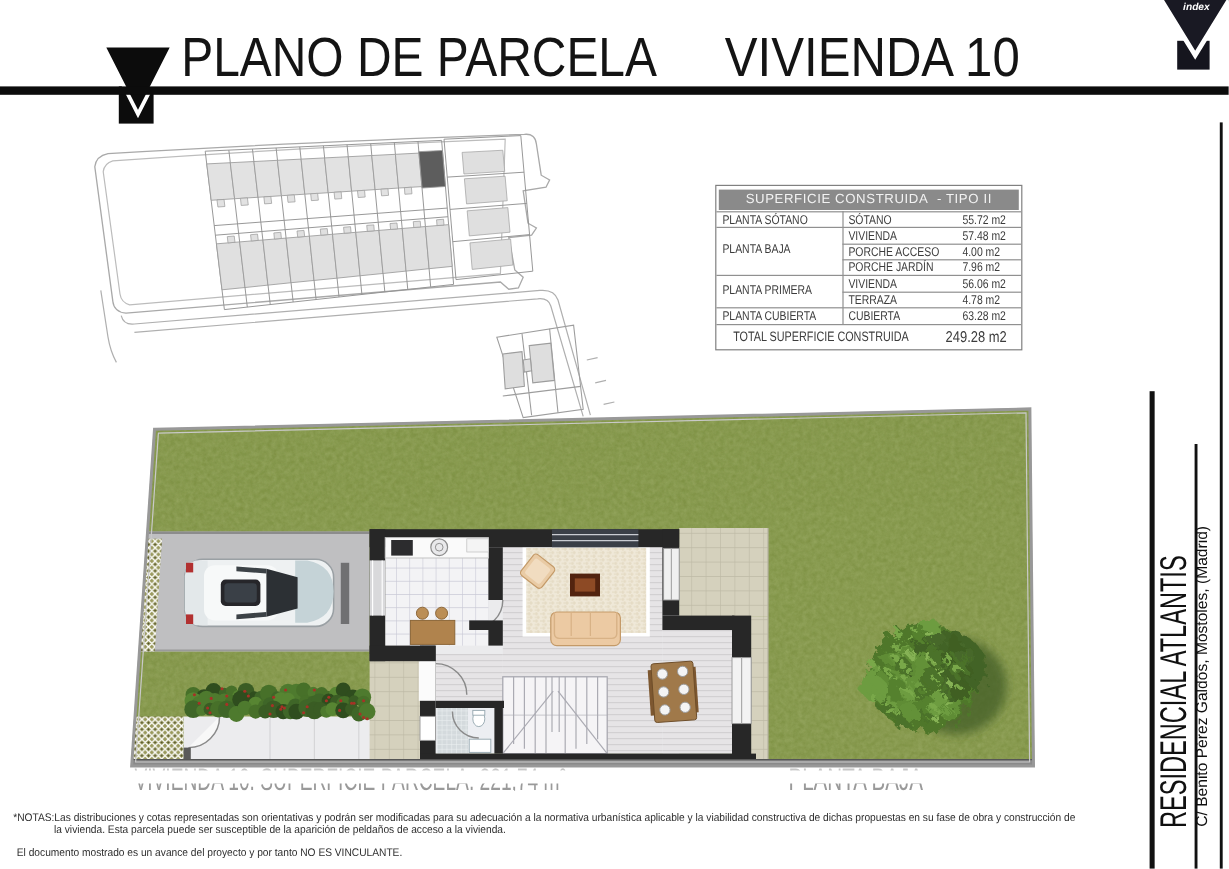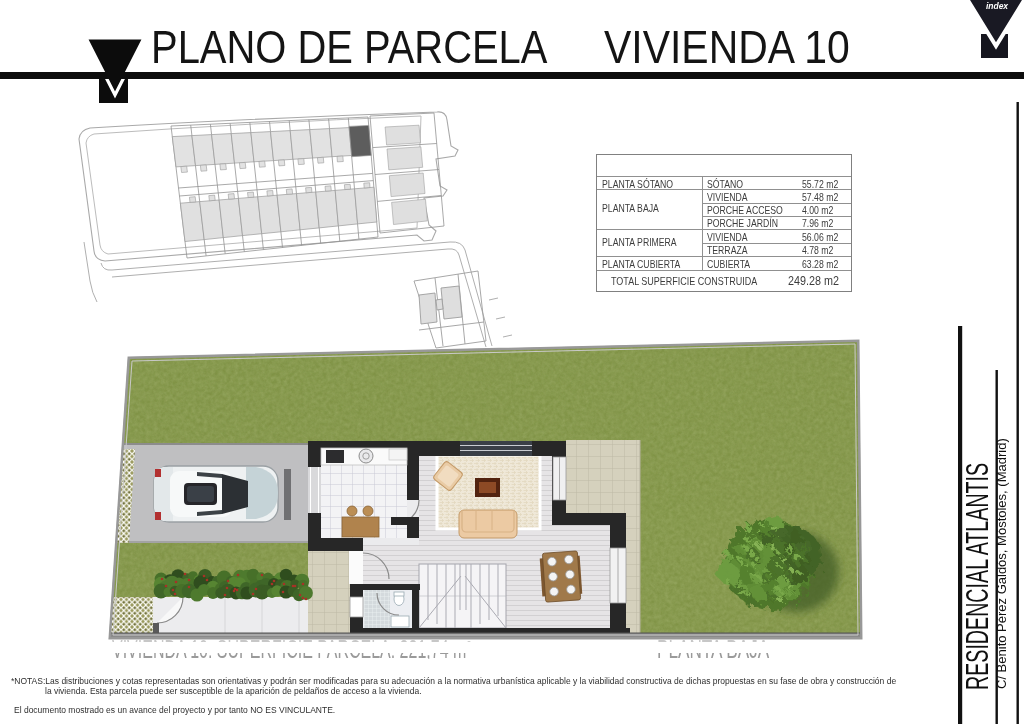--- a/index.html
+++ b/index.html
@@ -554,20 +554,21 @@
     <div class="gt" style="top:-16.6px;transform:scaleX(0.615)">VIVIENDA 10: SUPERFICIE PARCELA: 221,74 m²</div>
   </div>
 <div class="gw" style="left:657px;top:640px;height:2px;width:130px;opacity:0.55">
     <div class="gt" style="top:-4.1px;transform:scaleX(0.66)">PLANTA BAJA</div>
   </div>
 <div class="gw" style="left:657px;top:652.5px;height:6px;width:130px">
     <div class="gt" style="top:-16.6px;transform:scaleX(0.66)">PLANTA BAJA</div>
   </div>
 
 <div id="tbl">
+  <div id="tblhead">SUPERFICIE CONSTRUIDA&nbsp; - TIPO II</div>
   <div class="ln" style="left:0;top:21px;width:254px;height:1px"></div>
   <div class="ln" style="left:0;top:34px;width:254px;height:1px"></div>
   <div class="ln" style="left:105px;top:47.5px;width:149px;height:1px"></div>
   <div class="ln" style="left:105px;top:60.5px;width:149px;height:1px"></div>
   <div class="ln" style="left:0;top:73.5px;width:254px;height:1px"></div>
   <div class="ln" style="left:105px;top:87.5px;width:149px;height:1px"></div>
   <div class="ln" style="left:0;top:101px;width:254px;height:1px"></div>
   <div class="ln" style="left:0;top:114.5px;width:254px;height:1px"></div>
   <div class="ln" style="left:105px;top:21px;width:1px;height:93.5px"></div>
   <div class="tx" style="left:5px;top:23px">PLANTA SÓTANO</div>

